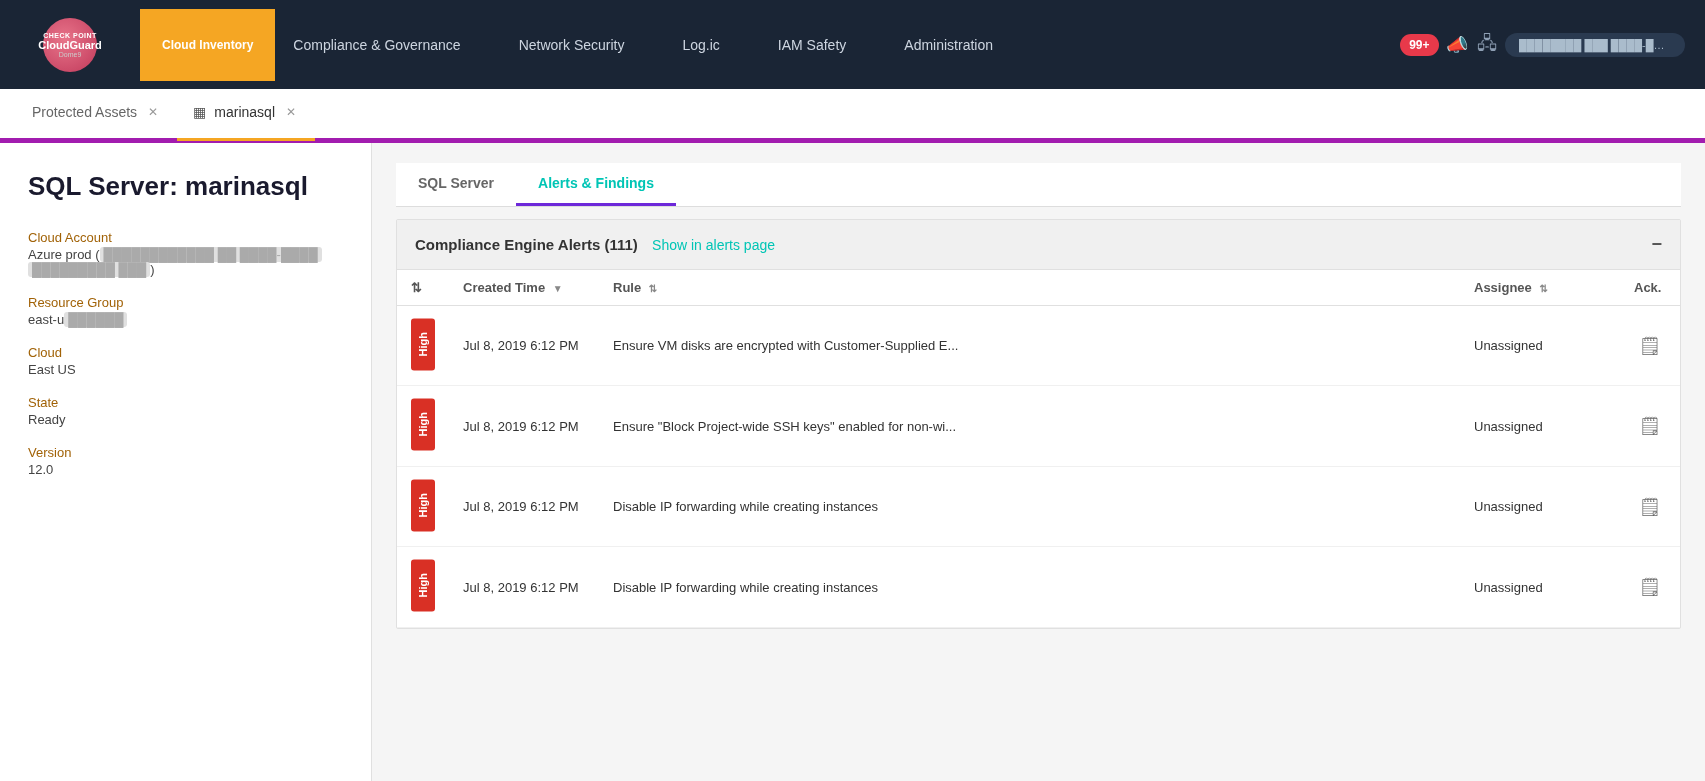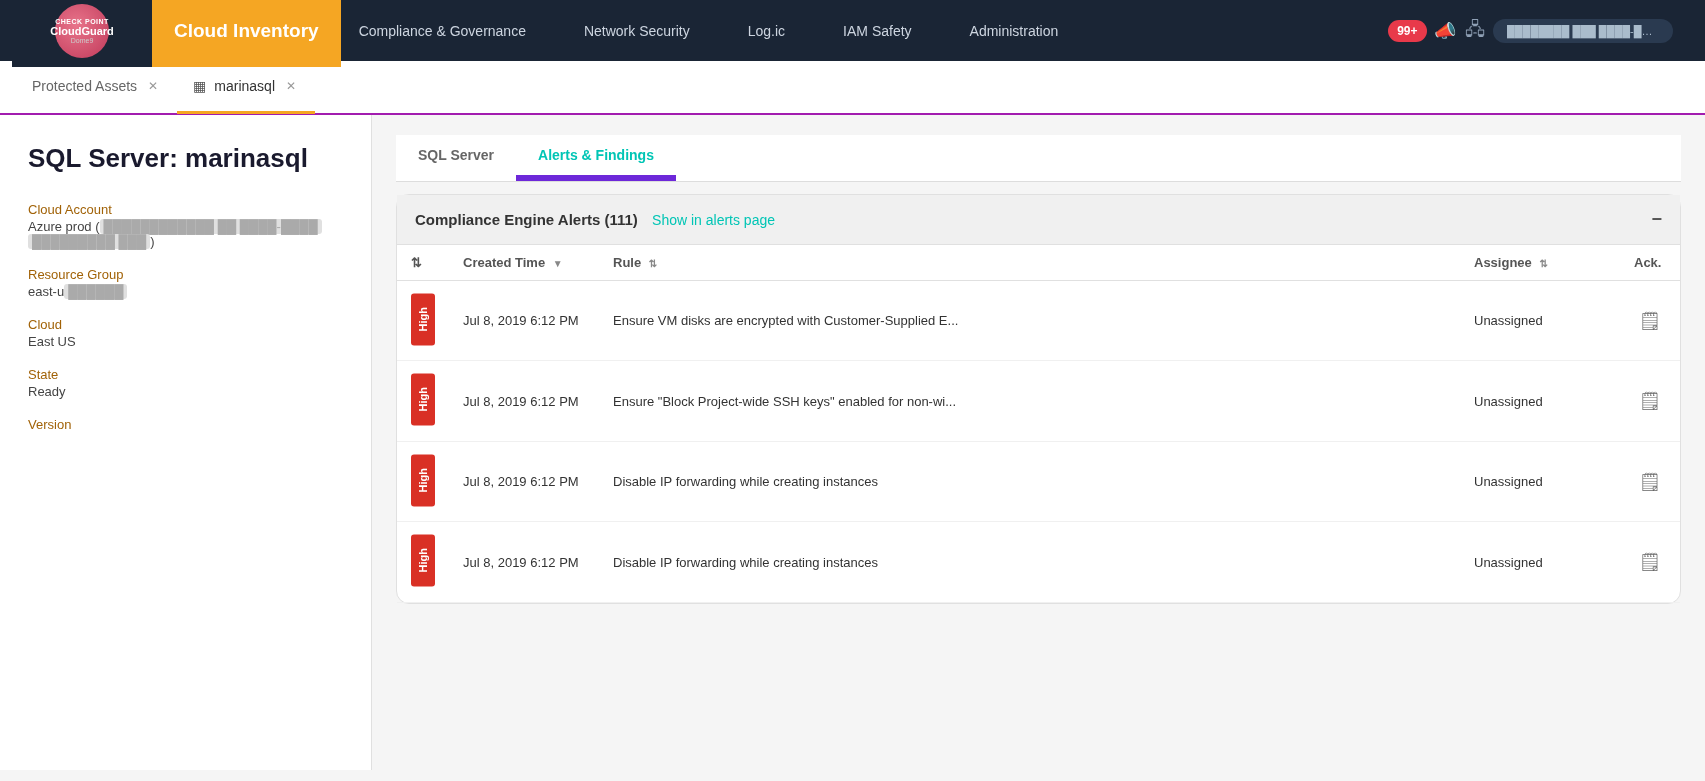--- a/index.html
+++ b/index.html
@@ -1,24 +1,24 @@
 <!DOCTYPE html>
 <html><head>
   <meta charset="utf-8">
   <style>
     * { margin: 0; padding: 0; box-sizing: border-box; }
     body { font-family: -apple-system, BlinkMacSystemFont, 'Segoe UI', Arial, sans-serif; font-size: 14px; background: #f5f5f5; }
 
     
     .navbar {
       background: #1a2535;
-      height: 61px;
-      display: flex;
-      align-items: center;
-      padding: 12px;
+      height: 89px;
+      display: flex;
+      align-items: center;
+      padding: 0;
       position: relative;
     }
     .logo-area {
       width: 140px;
       height: 72px;
       display: flex;
       align-items: center;
       justify-content: center;
       background: #1a2535;
       flex-shrink: 0;
@@ -37,21 +37,21 @@
     .logo-text-main { font-size: 11px; color: white; font-weight: bold; }
     .logo-text-sub { font-size: 7px; color: #ccc; }
 
     .nav-cloud-inventory {
       background: #f5a623;
       height: 72px;
       display: flex;
       align-items: center;
       padding: 0 22px;
       color: white;
-      font-size: 19px;
+      font-size: 12px;
       font-weight: 600;
       flex-shrink: 0;
       cursor: pointer;
     }
     .nav-links {
       display: flex;
       align-items: center;
       height: 72px;
       flex: 1;
       gap: 22px;
@@ -96,21 +96,21 @@
       cursor: pointer;
       white-space: nowrap;
       max-width: 180px;
       overflow: hidden;
       text-overflow: ellipsis;
     }
 
     
     .tabs-bar {
       background: white;
-      border-bottom: 2px solid #a21caf;
+      border-bottom: 5px solid #a21caf;
       display: flex;
       align-items: center;
       padding: 0 16px;
       height: 54px;
     }
     .tab-item {
       display: flex;
       align-items: center;
       gap: 8px;
       padding: 0 16px;
@@ -204,29 +204,29 @@
     .sub-tab {
       padding: 12px 22px;
       font-size: 14px;
       color: #666;
       cursor: pointer;
       border-bottom: 3px solid transparent;
       font-weight: 700;
     }
     .sub-tab.active {
       color: #00c5b5;
-      border-bottom: 6px solid #6d28d9;
+      border-bottom: 3px solid #6d28d9;
       font-weight: 600;
     }
 
     
     .alerts-section {
       background: white;
       border: 1px solid #e0e0e0;
-      border-radius: 13px;
+      border-radius: 2px;
       margin-top: 12px;
     }
     .alerts-header {
       display: flex;
       align-items: center;
       justify-content: space-between;
       padding: 14px 18px;
       background: #f0f0f0;
       border-bottom: 1px solid #e0e0e0;
     }
@@ -369,20 +369,21 @@
       <div class="meta-value">East US</div>
     </div>
 
     <div class="meta-section">
       <div class="meta-label">State</div>
       <div class="meta-value">Ready</div>
     </div>
 
     <div class="meta-section">
       <div class="meta-label">Version</div>
+      <div class="meta-value">12.0</div>
     </div>
   </div>
 
   <div class="right-panel">
 
     <div class="sub-tabs">
       <div class="sub-tab">SQL Server</div>
       <div class="sub-tab active">Alerts &amp; Findings</div>
     </div>
 

